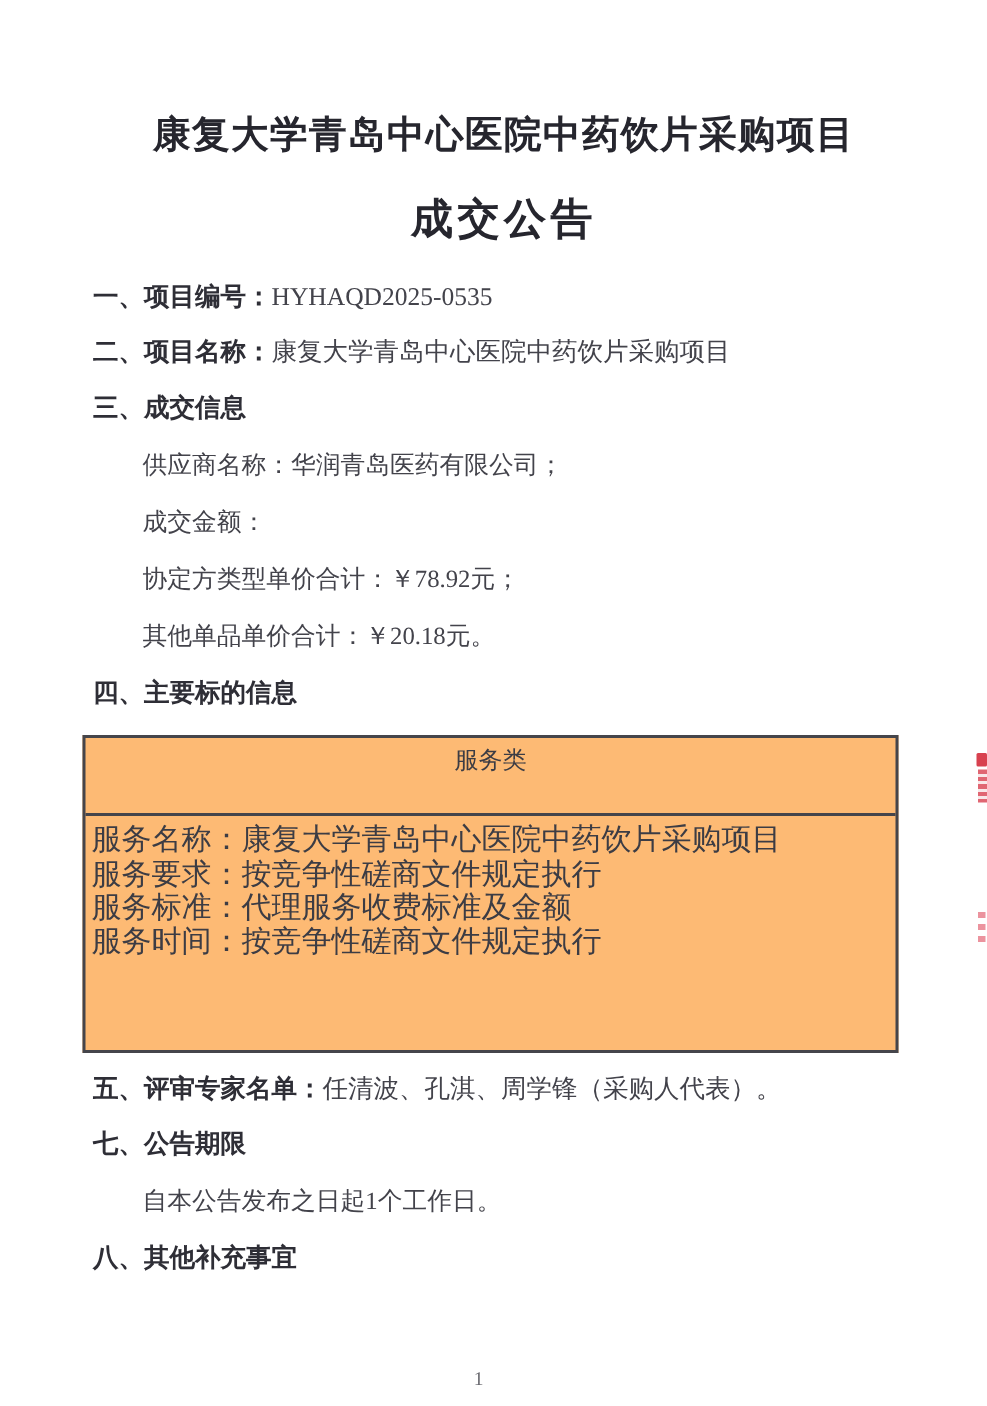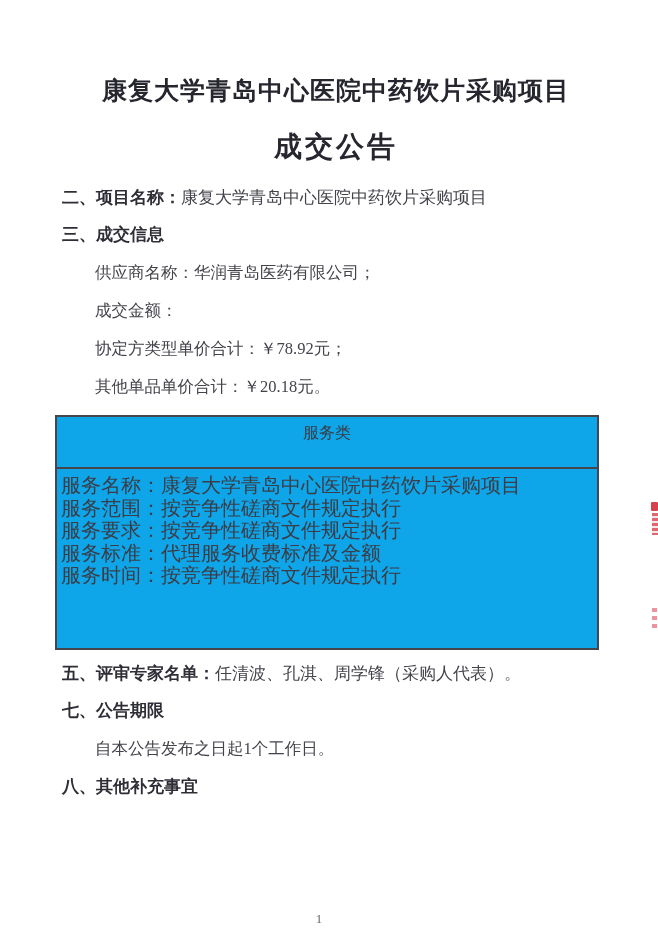--- a/index.html
+++ b/index.html
@@ -50,21 +50,21 @@
     margin:0 0 18px 33px;
     font-size:16.5px;line-height:20px;
     color:#43434b;
   }
   .indent.first{margin-top:18px;}
 
   .subject-table{
     margin:18px 0 14px -7px;
     width:540px;
     border:2px solid #45454b;
-    background:#0ea5e9;
+    background:#fdba74;
   }
   .subject-table .thead{
     text-align:center;
     font-size:16px;line-height:20px;
     padding:6px 4px 24px 4px;
     border-bottom:2px solid #45454b;
     color:#3c3c44;
   }
   .subject-table .tbody{
     padding:5px 6px 61px 4px;
@@ -95,40 +95,45 @@
   }
 </style>
 </head>
 <body>
 
 <div class="content">
 
   <h1 class="title">康复大学青岛中心医院中药饮片采购项目</h1>
   <h2 class="subtitle">成交公告</h2>
 
+  <div class="sec">
+    <span class="sec-label">一、项目编号：</span><span class="sec-value">HYHAQD2025-0535</span>
+  </div>
 
   <div class="sec">
     <span class="sec-label">二、项目名称：</span><span class="sec-value">康复大学青岛中心医院中药饮片采购项目</span>
   </div>
 
   <div class="sec">
     <span class="sec-label">三、成交信息</span>
   </div>
 
   <div class="indent first">供应商名称：华润青岛医药有限公司；</div>
   <div class="indent">成交金额：</div>
   <div class="indent">协定方类型单价合计：￥78.92元；</div>
   <div class="indent">其他单品单价合计：￥20.18元。</div>
 
+  <div class="sec tight">
+    <span class="sec-label">四、主要标的信息</span>
+  </div>
 
   <div class="subject-table">
     <div class="thead">服务类</div>
     <div class="tbody">
       <div>服务名称：康复大学青岛中心医院中药饮片采购项目</div>
-      <div>服务范围：按竞争性磋商文件规定执行</div>
       <div>服务要求：按竞争性磋商文件规定执行</div>
       <div>服务标准：代理服务收费标准及金额</div>
       <div>服务时间：按竞争性磋商文件规定执行</div>
     </div>
   </div>
 
   <div class="sec">
     <span class="sec-label">五、评审专家名单：</span><span class="sec-value">任清波、孔淇、周学锋（采购人代表）。</span>
   </div>
 

